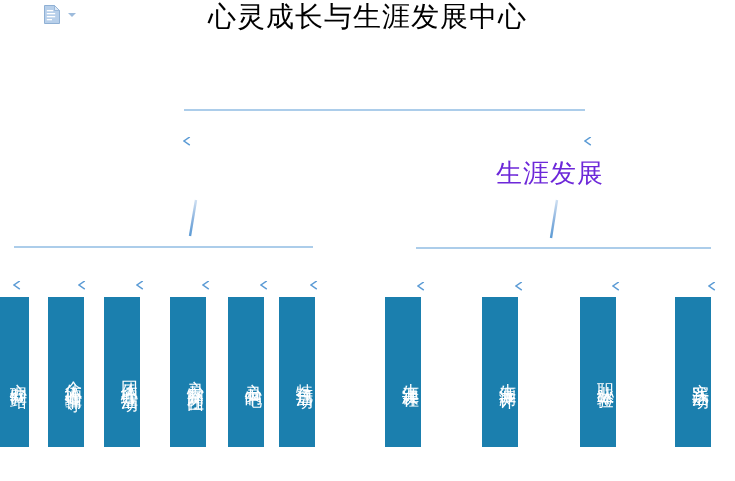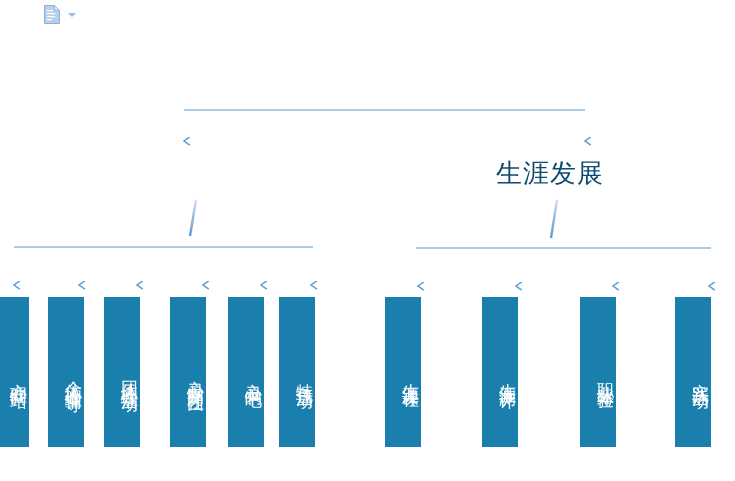--- a/index.html
+++ b/index.html
@@ -153,22 +153,23 @@
     <line x1="311" y1="247" x2="311" y2="285" stroke="url(#fadeV)" stroke-width="2.1" marker-end="url(#arrowDown)"></line>
 
     <line x1="557" y1="200" x2="551" y2="238" stroke="url(#fadeV)" stroke-width="2.4"></line>
     <line x1="416" y1="248" x2="711" y2="248" stroke="#5b9bd5" stroke-width="1.1"></line>
     <line x1="418" y1="248" x2="418" y2="286" stroke="url(#fadeV)" stroke-width="2.1" marker-end="url(#arrowDown)"></line>
     <line x1="516" y1="248" x2="516" y2="286" stroke="url(#fadeV)" stroke-width="2.1" marker-end="url(#arrowDown)"></line>
     <line x1="613" y1="248" x2="613" y2="286" stroke="url(#fadeV)" stroke-width="2.1" marker-end="url(#arrowDown)"></line>
     <line x1="709" y1="248" x2="709" y2="286" stroke="url(#fadeV)" stroke-width="2.1" marker-end="url(#arrowDown)"></line>
   </svg>
 
+  <div class="node-title" id="root-title" style="color: rgb(0, 0, 0);">心灵成长与生涯发展中心</div>
 
-  <div class="node-title" id="branch-title-right" style="color: #0c4a6e;">生涯发展</div>
+  <div class="node-title" id="branch-title-right" style="color: #6d28d9;">生涯发展</div>
 
   <div class="leaf-box" style="left: -3px; top: 297px; width: 32px; height: 150px; background: rgb(27, 127, 174); color: rgb(255, 255, 255);"><span>心理网站</span></div>
   <div class="leaf-box" style="left: 48px; top: 297px; width: 36px; height: 150px; background: rgb(27, 127, 174); color: rgb(255, 255, 255);"><span>个体心理辅导</span></div>
   <div class="leaf-box" style="left: 104px; top: 297px; width: 36px; height: 150px; background: rgb(27, 127, 174); color: rgb(255, 255, 255);"><span>团体心理活动</span></div>
   <div class="leaf-box" style="left: 170px; top: 297px; width: 36px; height: 150px; background: rgb(27, 127, 174); color: rgb(255, 255, 255);"><span>心灵空间社团</span></div>
   <div class="leaf-box" style="left: 228px; top: 297px; width: 36px; height: 150px; background: rgb(27, 127, 174); color: rgb(255, 255, 255);"><span>心灵书吧</span></div>
   <div class="leaf-box" style="left: 279px; top: 297px; width: 36px; height: 150px; background: rgb(27, 127, 174); color: rgb(255, 255, 255);"><span>特色活动</span></div>
 
   <div class="leaf-box" style="left: 385px; top: 297px; width: 36px; height: 150px; background: rgb(27, 127, 174); color: rgb(255, 255, 255);"><span>生涯课程</span></div>
   <div class="leaf-box" style="left: 482px; top: 297px; width: 36px; height: 150px; background: rgb(27, 127, 174); color: rgb(255, 255, 255);"><span>生涯测评</span></div>

